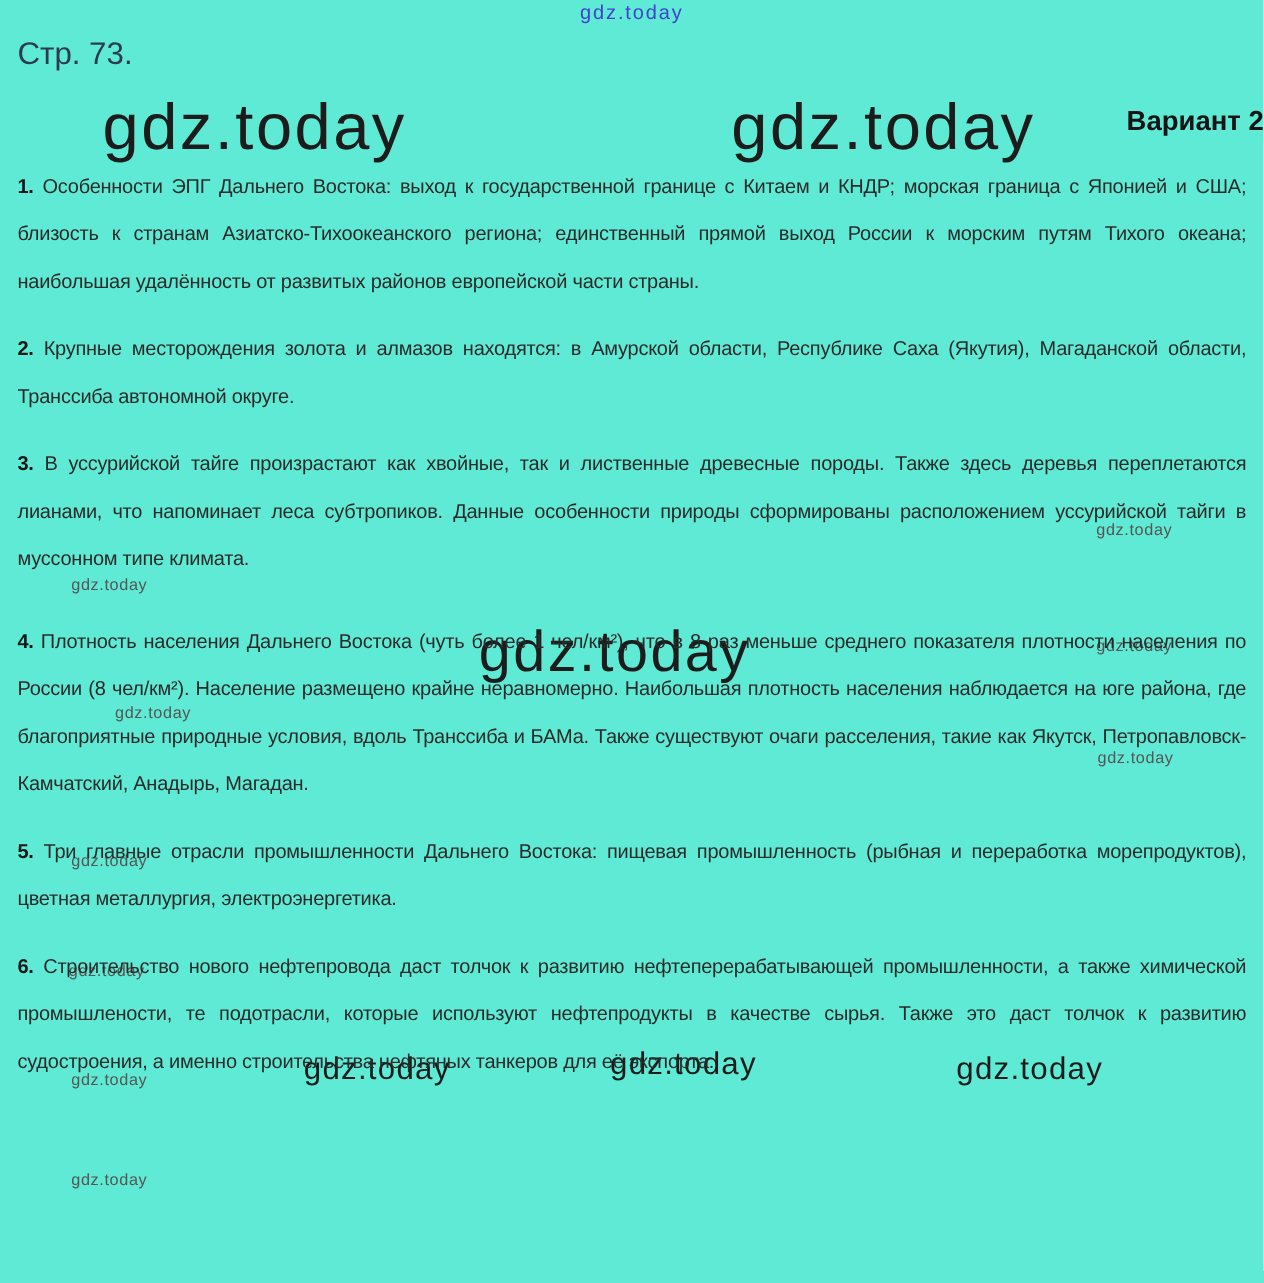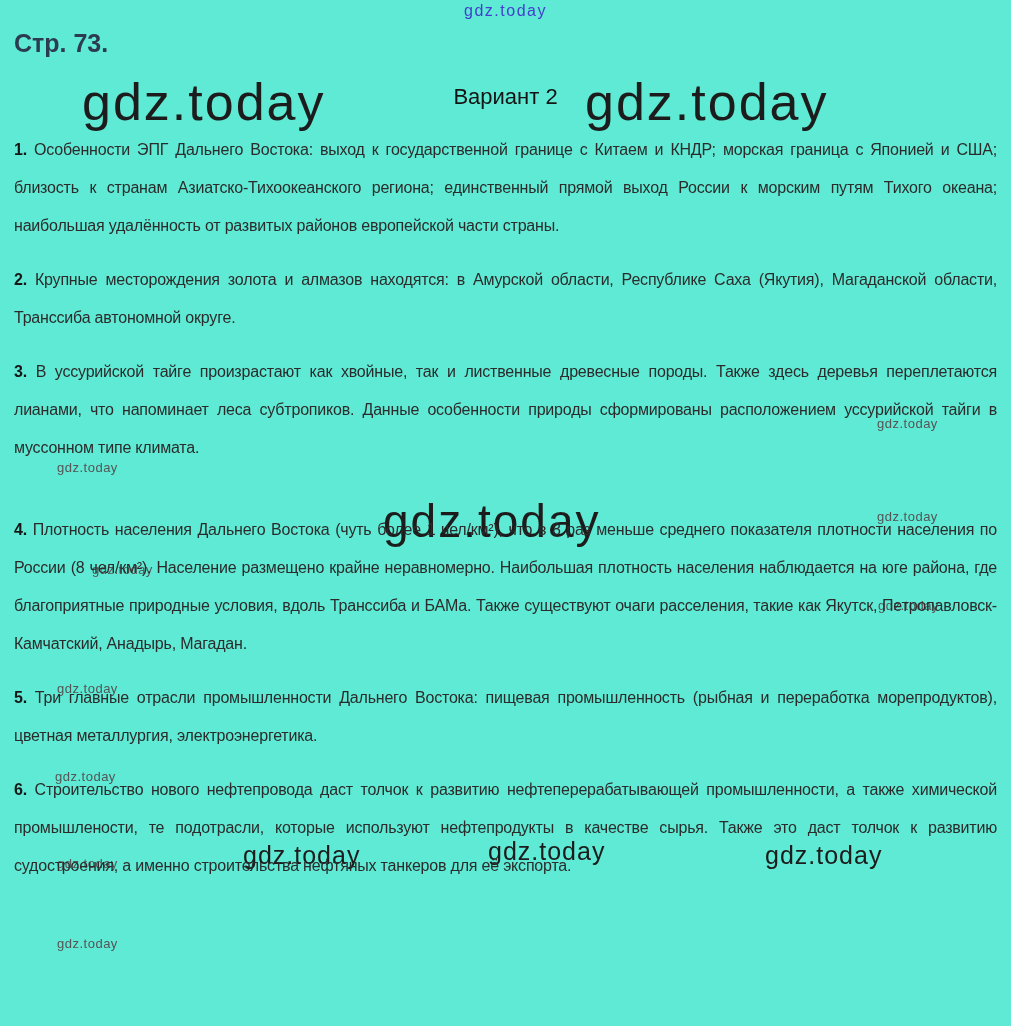--- a/index.html
+++ b/index.html
@@ -19,29 +19,29 @@
     font-size: 16px;
     font-weight: 400;
     letter-spacing: 1.5px;
     color: #4340cc;
     cursor: pointer;
   }
   .page-label {
     position: absolute;
     top: 29px; left: 14px;
     font-size: 25px;
-    font-weight: bold;
+    font-weight: normal;
     color: #2c3b52;
   }
   .variant-title {
     position: absolute;
     top: 84px; left: 0; right: 0;
-    text-align: center;
+    text-align: right;
     font-size: 22px;
-    font-weight: normal;
+    font-weight: bold;
     color: #141414;
   }
   
   .wm {
     position: absolute;
     white-space: nowrap;
     font-weight: 200;
     color: #1c1c1c;
     letter-spacing: 2px;
     pointer-events: none;
@@ -55,21 +55,21 @@
     position: absolute;
     top: 131px; left: 14px;
     width: 983px;
     font-size: 16px;
     line-height: 38px;
     text-align: justify;
     color: #2b2b2b;
     letter-spacing: -0.2px;
   }
   .answers p { margin: 0 0 16px 0; }
-  .answers p:nth-child(3) { margin-bottom: 44px; }
+  .answers p:nth-child(3) { margin-bottom: 28px; }
   .answers .num { font-weight: bold; color: #161616; }
 </style>
 </head>
 <body>
 
 <div class="page">
 
   <div class="top-logo">gdz.today</div>
 
   <div class="page-label">Стр. 73.</div>

